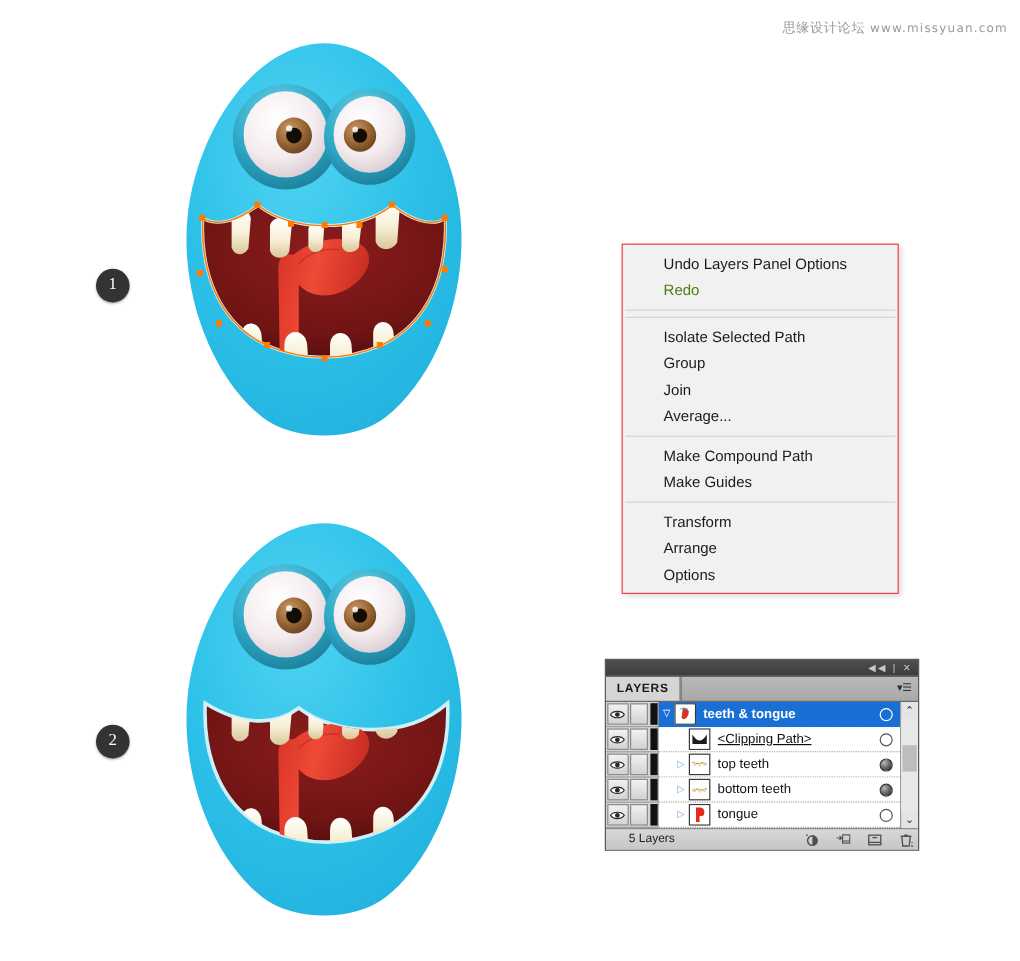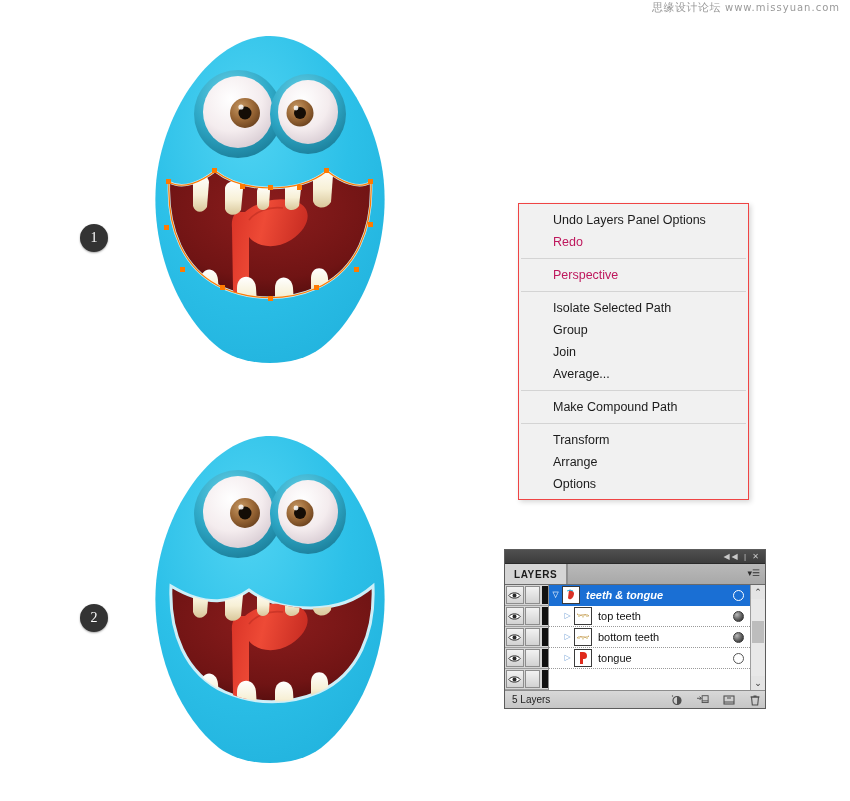--- a/index.html
+++ b/index.html
@@ -4,21 +4,21 @@
 <style>
   html,body{margin:0;padding:0;}
   body{
     width:850px;height:801px;position:relative;background:#ffffff;
     font-family:"Liberation Sans", sans-serif;overflow:hidden;
   }
   .stage{position:absolute;inset:0;}
 
   
   .watermark{
-    position:absolute;right:10px;top:0;font-size:11px;color:#9a9a9a;
+    position:absolute;right:10px;top:16px;font-size:11px;color:#9a9a9a;
     letter-spacing:.5px;white-space:nowrap;font-family:"DejaVu Sans", sans-serif;
   }
   .watermark .url{font-size:10px;letter-spacing:1px;}
 
   
   .step-badge{
     position:absolute;width:28px;height:28px;border-radius:50%;
     background:#333333;color:#fff;font-size:14px;line-height:28px;
     text-align:center;font-family:"Liberation Serif", serif;
     box-shadow:0 1px 2px rgba(0,0,0,.35);
@@ -37,21 +37,21 @@
     position:absolute;left:518px;top:203px;width:229px;
     background:#f1f1f1;border:1px solid #ef4444;
     box-shadow:2px 2px 5px rgba(0,0,0,.16);
     font-size:12.5px;color:#1b1b1b;padding:5px 0 4px 0;
     font-family:"Liberation Sans", sans-serif;
   }
   .ctx-item{
     height:22px;line-height:22px;padding:0 10px 0 34px;
     position:relative;white-space:nowrap;cursor:default;
   }
-  .ctx-item.disabled{color:#be185d;}
+  .ctx-item.disabled{color:#4d7c0f;}
   .ctx-item.selected{background:#94d0f0;color:#111;}
   .ctx-sep{height:1px;background:#d4d4d4;margin:5px 2px;}
 
   
   .layers-panel{
     position:absolute;left:504px;top:549px;width:260px;
     background:#d4d4d4;border:1px solid #5c5c5c;
     font-size:11px;color:#111;font-family:"Liberation Sans", sans-serif;
   }
   .lp-titlebar{
@@ -111,21 +111,21 @@
   .tri.open{color:#1a6fd4;}
   .lp-row.selected .tri.open{color:#fff;}
   .thumb{
     width:16px;height:16px;border:1px solid #3a3a3a;background:#fff;
     margin-right:6px;flex:0 0 auto;overflow:hidden;
   }
   .thumb svg{display:block;}
   .lp-name{
     flex:1;font-size:11px;white-space:nowrap;overflow:hidden;
   }
-  .lp-name.bold{font-weight:bold;font-style:italic;}
+  .lp-name.bold{font-weight:bold;}
   .lp-name.linked{text-decoration:underline;}
   .target-circle{
     width:9px;height:9px;border-radius:50%;border:1.5px solid #555;
     margin-right:6px;flex:0 0 auto;background:transparent;
   }
   .lp-row.selected .target-circle{border-color:#fff;}
   .target-circle.filled{
     background:radial-gradient(circle at 32% 30%, #b9b9b9 0%, #6e6e6e 45%, #1e1e1e 100%);
     border-color:#3a3a3a;
   }
@@ -134,21 +134,21 @@
     display:flex;flex-direction:column;align-items:center;
   }
   .sc-arrow{height:14px;line-height:14px;font-size:9px;color:#333;}
   .sc-track{flex:1;width:14px;background:#e8e8e8;position:relative;}
   .sc-thumb{position:absolute;left:1px;right:1px;top:22px;height:22px;background:#bdbdbd;}
   .lp-footer{
     height:17px;background:linear-gradient(#d8d8d8,#c6c6c6);
     border-top:1px solid #8d8d8d;display:flex;align-items:center;
     position:relative;font-size:10px;color:#222;
   }
-  .lp-count{padding-left:7px;font-size:10px;}
+  .lp-count{padding-left:19px;font-size:10px;}
   .lp-ficons{
     position:absolute;right:4px;top:0;height:17px;display:flex;
     align-items:center;gap:14px;color:#3a3a3a;
   }
   .fic{width:12px;height:12px;opacity:.85;}
   .lp-grip{
     position:absolute;right:2px;bottom:1px;width:7px;height:7px;
     background:
       radial-gradient(circle 0.6px at 1px 5px,#7d7d7d 99%,transparent),
       radial-gradient(circle 0.6px at 4px 5px,#7d7d7d 99%,transparent),
@@ -363,28 +363,28 @@
         </g>
       </g>
     </svg>
   </div>
 
   <div class="ctx-menu">
     <div id="ctx-groups">
         <div class="ctx-item">Undo Layers Panel Options</div>
         <div class="ctx-item disabled">Redo</div>
         <div class="ctx-sep"></div>
-        <div class="ctx-item disabled">Perspective</div>
         <div class="ctx-sep"></div>
         <div class="ctx-item">Isolate Selected Path</div>
         <div class="ctx-item">Group</div>
         <div class="ctx-item">Join</div>
         <div class="ctx-item">Average...</div>
         <div class="ctx-sep"></div>
         <div class="ctx-item">Make Compound Path</div>
+        <div class="ctx-item">Make Guides</div>
         <div class="ctx-sep"></div>
         <div class="ctx-item">Transform</div>
         <div class="ctx-item">Arrange</div>
         <div class="ctx-item">Options</div>
       </div>
   </div>
 
   <div class="layers-panel">
 
     <div class="lp-titlebar">
@@ -455,20 +455,32 @@
           <div class="lp-row selected">
             <span class="tri open">▽</span>
             <span class="thumb">
               <svg width="16" height="16" viewBox="0 0 16 16">
                 <rect width="16" height="16" fill="#fff"></rect>
                 <path d="M6 3 q4 0 5 3 q0 4 -3 6 q-2 1 -3 -1 z" fill="#d83226"></path>
                 <path d="M4 4 q3 -2 6 0" stroke="#2fbfe8" stroke-width="1" fill="none"></path>
               </svg>
             </span>
             <span class="lp-name bold">teeth &amp; tongue</span>
+            <span class="target-circle"></span>
+          </div>
+          <div class="lp-row">
+            <span class="row-indent"></span>
+            <span class="tri"></span>
+            <span class="thumb">
+              <svg width="16" height="16" viewBox="0 0 16 16">
+                <rect width="16" height="16" fill="#fff"></rect>
+                <path d="M2 4 q3 5 6 5 q3 0 6 -5 l0 8 l-12 0 z" fill="#1b1b1b"></path>
+              </svg>
+            </span>
+            <span class="lp-name linked">&lt;Clipping Path&gt;</span>
             <span class="target-circle"></span>
           </div>
           <div class="lp-row">
             <span class="row-indent"></span>
             <span class="tri">▷</span>
             <span class="thumb">
               <svg width="16" height="16" viewBox="0 0 16 16">
                 <rect width="16" height="16" fill="#fff"></rect>
                 <path d="M2 6 q3 2 6 1 q3 -1 6 1" stroke="#c08a3a" stroke-width="1" fill="none"></path>
                 <rect x="3" y="6" width="2" height="3" fill="#e3d6ad"></rect>

